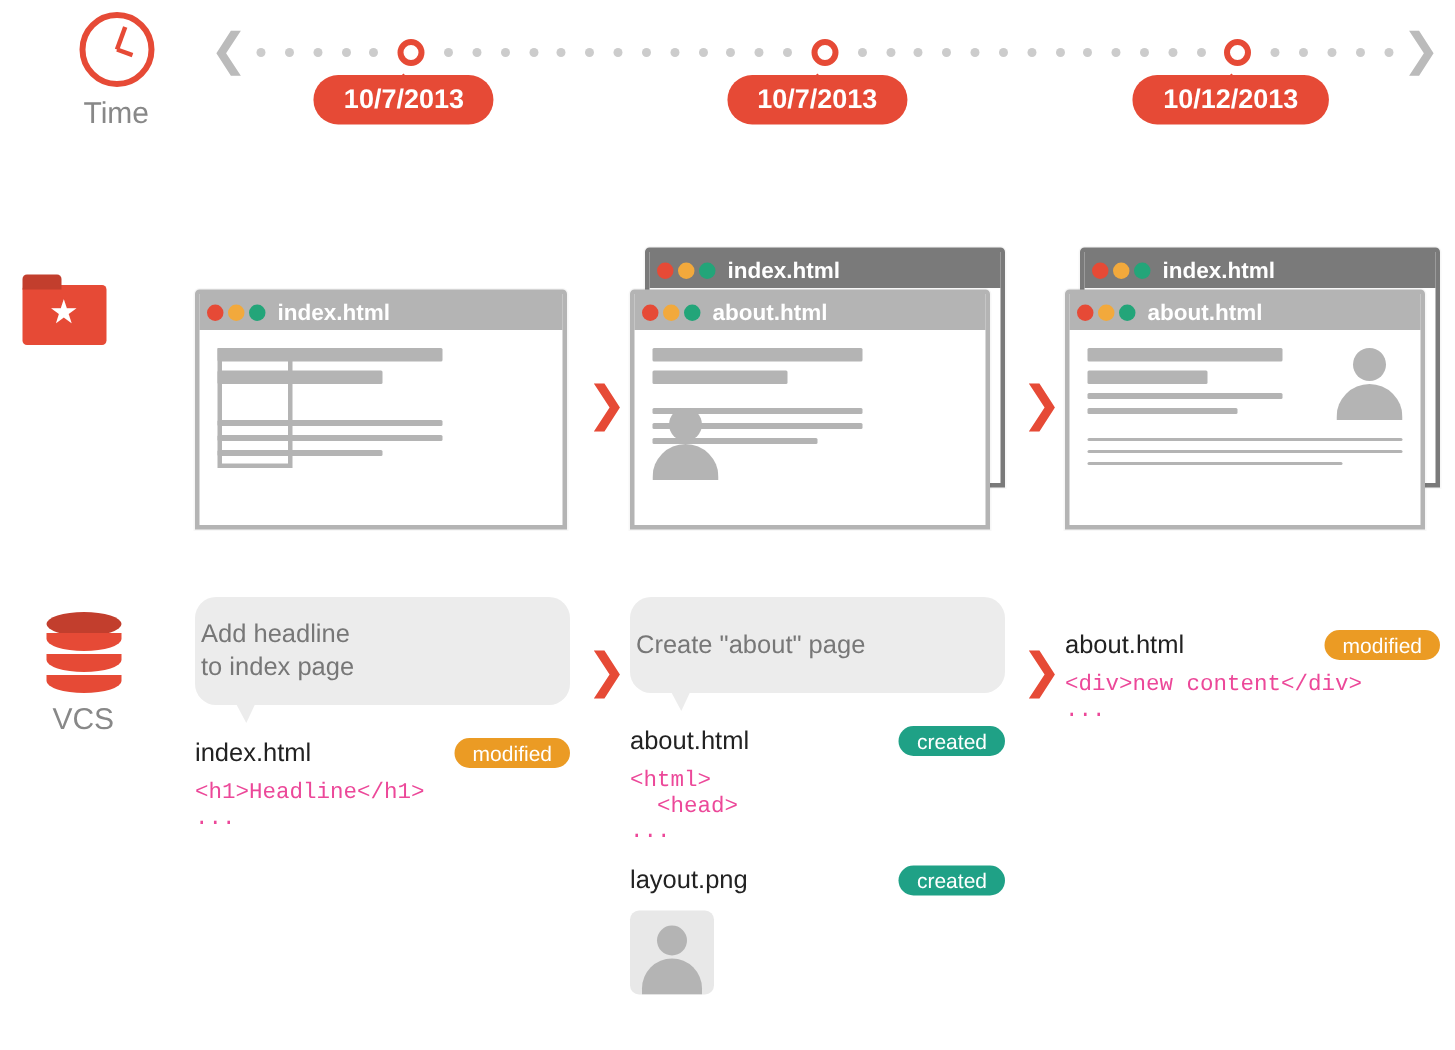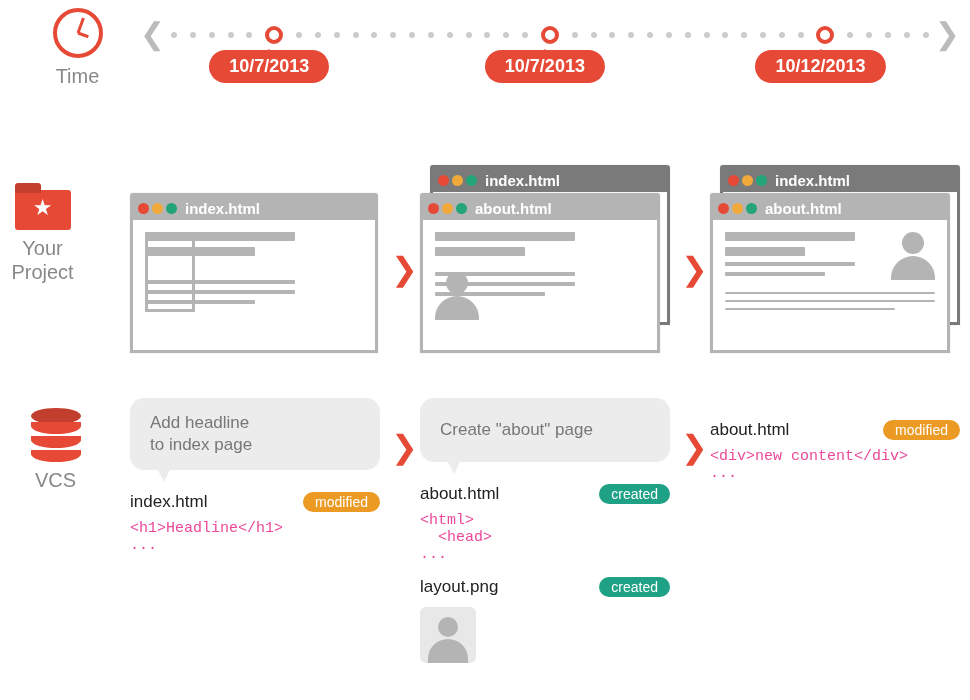--- a/index.html
+++ b/index.html
@@ -79,21 +79,21 @@
   .sil-body { width:44px; height:26px; background:#b4b4b4; border-radius:22px 22px 0 0; margin-top:2px;}
 
   
   .vcs-area { position:absolute; left:130px; top:398px; width:830px; }
   .vcs-col { position:absolute; top:0; width:250px; }
   .vcs-col.c1 { left:0;} .vcs-col.c2 { left:290px;} .vcs-col.c3 { left:580px;}
   .arrow-big.v1 { position:absolute; left:261px; top:30px; }
   .arrow-big.v2 { position:absolute; left:551px; top:30px; }
 
   .bubble {
-    background:#ececec; border-radius:14px; padding:14px 20px;
+    background:#ececec; border-radius:14px; padding:14px 4px;
     color:#777; font-size:17px; line-height:1.3; position:relative; min-height:64px;
     display:flex; align-items:center;
   }
   .bubble::after {
     content:""; position:absolute; left:25px; bottom:-12px;
     width:0; height:0; border:12px solid transparent; border-top-color:#ececec; border-right:0; border-bottom:0;
     transform: skewX(-25deg);
   }
   .file-line { display:flex; justify-content:space-between; align-items:center; margin-top:22px;}
   .file-name { font-size:17px; color:#222;}
@@ -122,22 +122,20 @@
 <body>
 
 <div class="row-label icon-col" style="top:8px;margin-left:35px;">
   <div class="clock"></div>
   <div>Time</div>
 </div>
 <div class="row-label icon-col" style="top:190px;">
   <div class="folder">
       <span class="star">★</span>
     </div>
-  <div style="white-space:pre;">Your
-Project</div>
 </div>
 <div class="row-label icon-col" style="top:408px;margin-left:13px;">
   <div class="db db-wrap">
     <div class="db-top"></div>
     <div class="db-seg"></div>
     <div class="db-seg"></div>
     <div class="db-seg"></div>
   </div>
   <div>VCS</div>
 </div>

